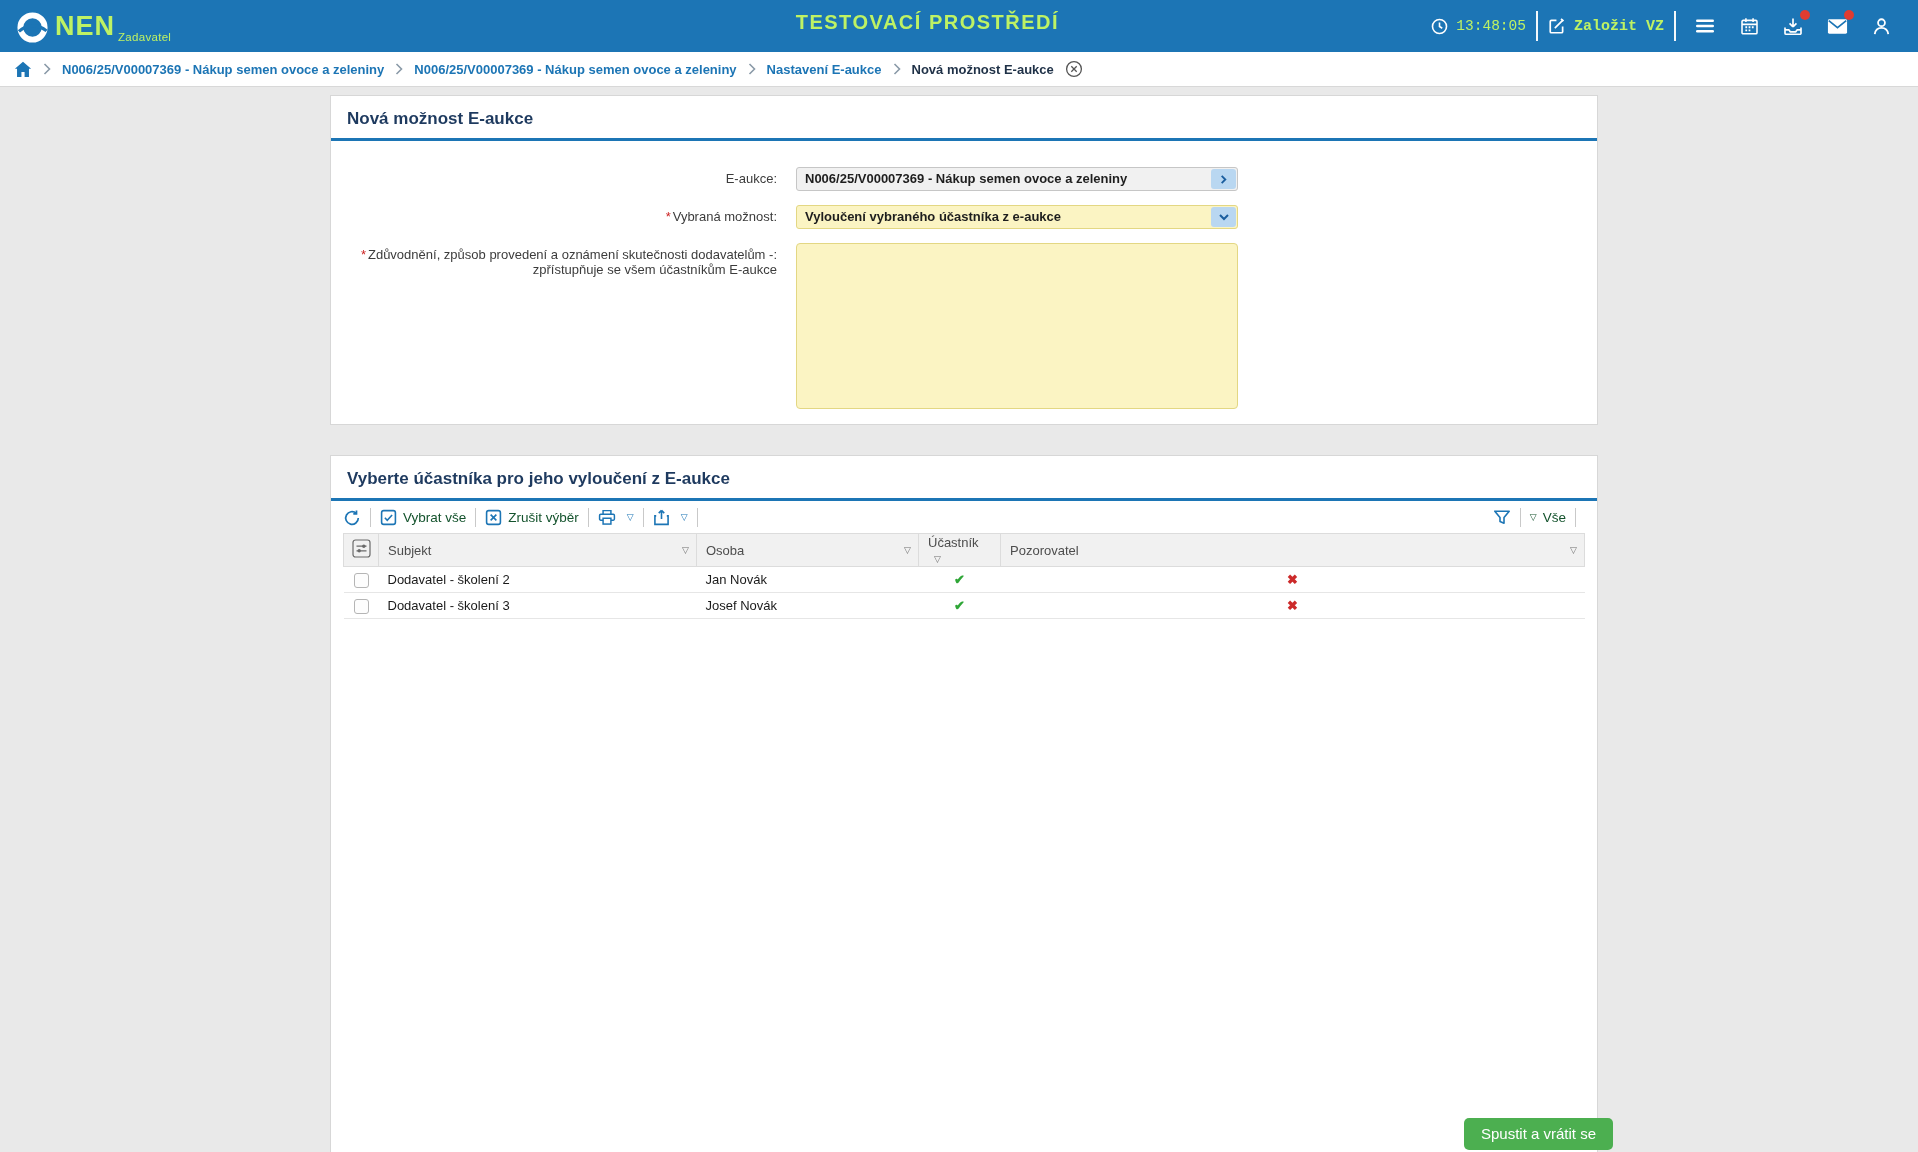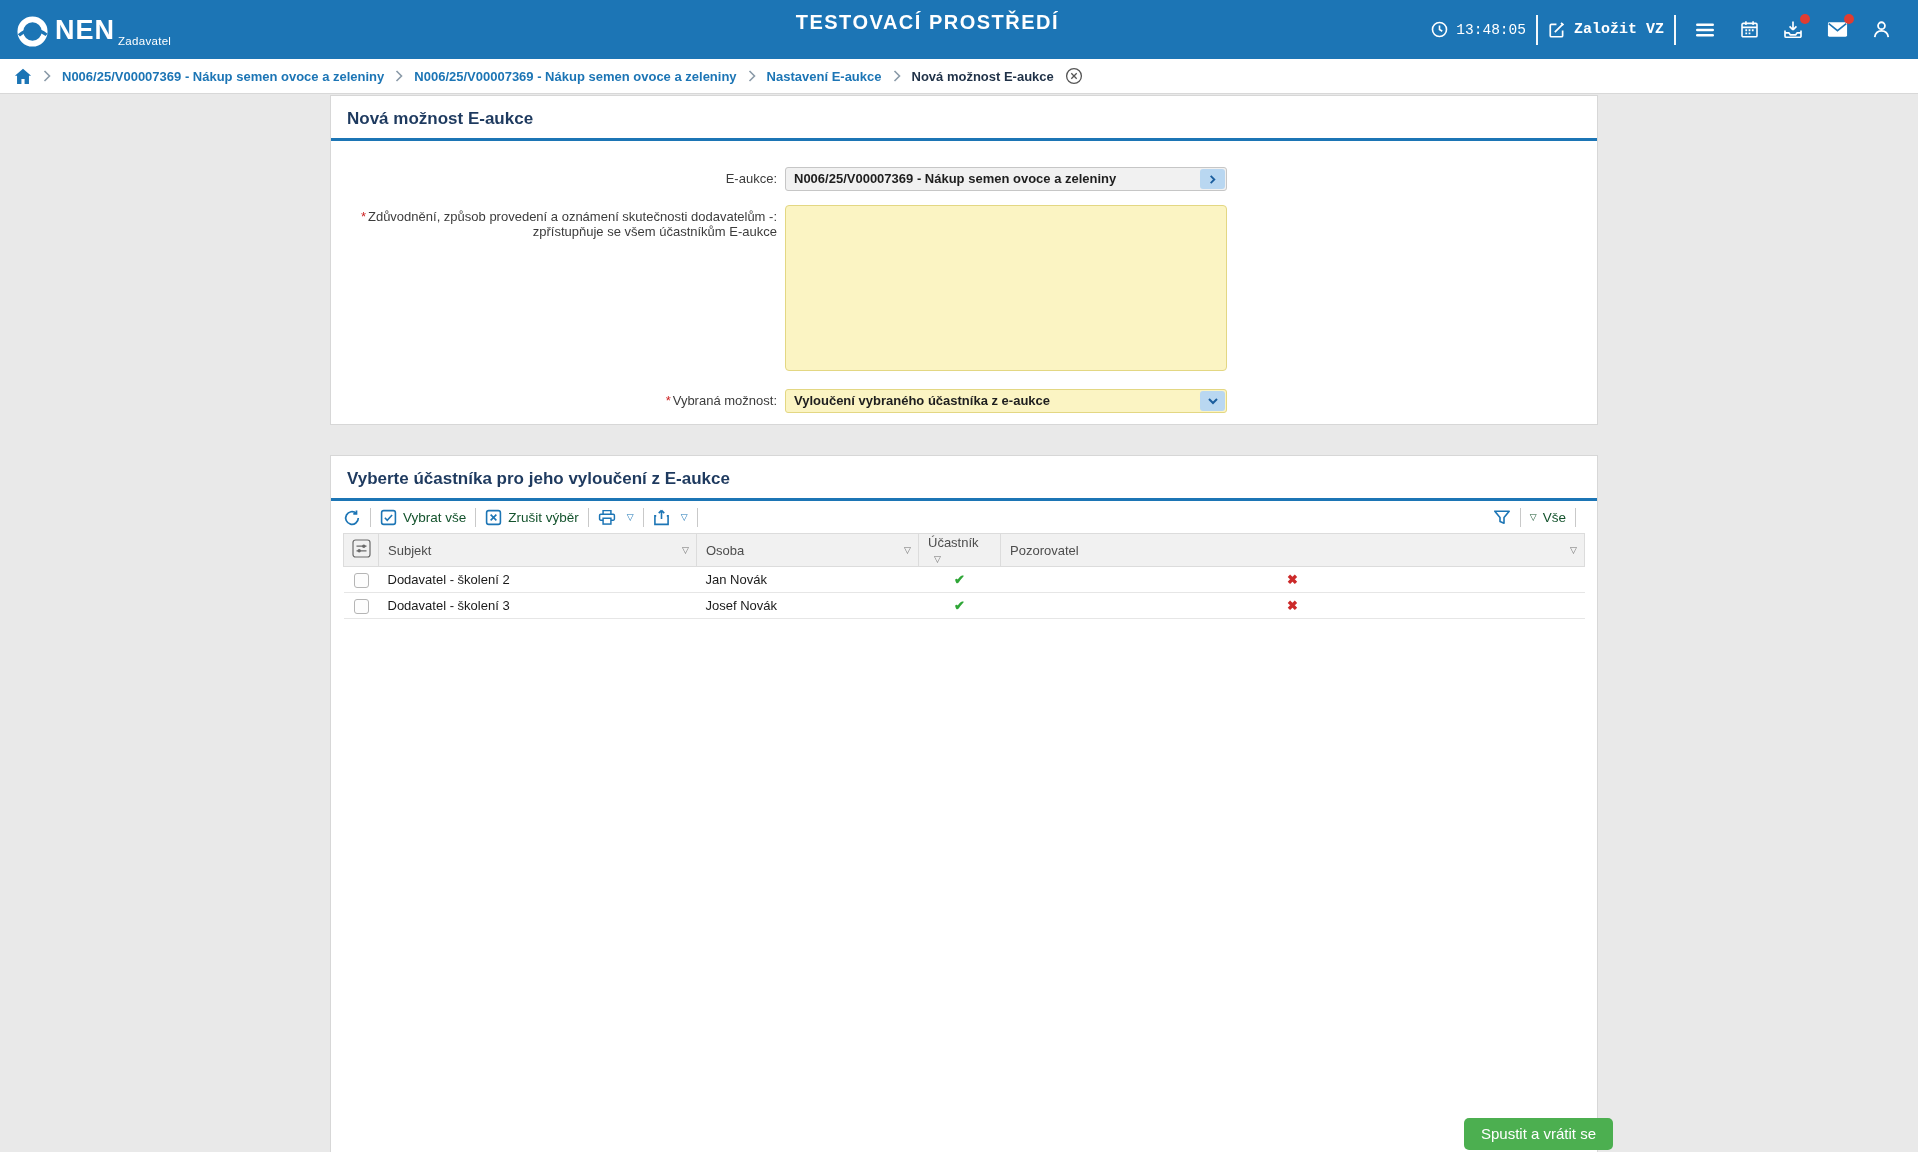--- a/index.html
+++ b/index.html
@@ -1,20 +1,20 @@
 <!DOCTYPE html>
 <html><head>
 <meta charset="utf-8">
 <style>
   html,body{margin:0;padding:0;}
   body{font-family:"Liberation Sans",sans-serif;background:#e9e9e9;}
   .app{position:relative;width:1918px;height:1152px;background:#e9e9e9;overflow:hidden;}
 
   
-  .topbar{position:relative;display:flex;align-items:center;height:59px;background:#1C75B5;color:#ffffff;padding:0 18px 0 16px;box-sizing:border-box;}
+  .topbar{position:relative;display:flex;align-items:center;height:52px;background:#1C75B5;color:#bef264;padding:0 18px 0 16px;box-sizing:border-box;}
   .logo-area{display:flex;align-items:flex-start;position:relative;}
   .logo-mark{margin-top:5px;}
   .logo-title{font-size:27px;font-weight:bold;letter-spacing:1px;margin-left:6px;line-height:40px;}
   .logo-sub{position:absolute;left:102px;top:25px;font-size:11.5px;font-weight:400;letter-spacing:.3px;}
   .env-title{position:absolute;left:50%;top:0;transform:translateX(-62%);line-height:44px;font-size:20px;font-weight:bold;letter-spacing:1.5px;white-space:nowrap;}
   .topbar-right{margin-left:auto;display:flex;align-items:center;gap:6px;font-family:Liberation Mono, monospace;}
   .tb-group{display:flex;align-items:center;gap:8px;cursor:pointer;}
   .tb-time{font-size:14.5px;}
   .tb-create{font-size:15px;font-weight:bold;}
   .hdr-sep{width:2px;height:30px;background:rgba(255,255,255,.95);margin:0 4px;}
@@ -30,21 +30,21 @@
 
   
   .panel{position:absolute;left:330px;width:1268px;background:#fff;border:1px solid #d7d7d7;box-sizing:border-box;}
   .panel-1{top:95px;height:330px;}
   .panel-2{top:455px;height:793px;}
   .section-title{color:#1E3A5F;font-size:17px;font-weight:bold;padding:13px 16px 9px 16px;}
   .section-rule{height:3px;background:#1C75B5;}
 
   
   .form-area{margin-top:26px;}
-  .form-row{display:flex;margin-bottom:14px;}
+  .form-row{display:flex;margin-bottom:14px;gap:11px;}
   .form-label{width:446px;text-align:right;padding-right:8px;font-size:13px;color:#3c3c3c;padding-top:4px;line-height:15px;}
   .req-star{color:#CC2222;margin-right:2px;}
   .field-wrap{position:relative;width:442px;}
   .field-box{height:24px;line-height:22px;box-sizing:border-box;border:1px solid #c6c6c6;border-radius:3px;background:#f1f1f1;font-weight:bold;font-size:13px;color:#1e1e1e;padding:0 32px 0 8px;white-space:nowrap;overflow:hidden;cursor:default;}
   .field-yellow{background:#FBF4C3;border-color:#E3D783;cursor:pointer;}
   .field-btn{position:absolute;right:2px;top:2px;width:25px;height:20px;background:#B9D7F1;border-radius:3px;display:flex;align-items:center;justify-content:center;cursor:pointer;color:#1B5E9E;}
   .textarea-box{width:442px;height:166px;box-sizing:border-box;background:#FBF4C3;border:1px solid #E3D783;border-radius:4px;resize:none;font-family:"Liberation Sans",sans-serif;font-size:13px;padding:6px 8px;outline:none;}
 
   
   .toolbar{display:flex;align-items:center;padding:7px 12px 5px 12px;color:#1C75B5;font-size:13.5px;}
@@ -217,39 +217,39 @@
           <div class="field-btn">
             <svg width="11" height="11" viewBox="0 0 12 12" fill="none" stroke="#1B5E9E" stroke-width="2">
                 <path d="M4 2l4 4-4 4"></path>
               </svg>
           </div>
         </div>
       </div>
 
       <div class="form-row">
         <div class="form-label">
-          <div><span class="req-star">*</span><span>Zdůvodnění, způsob provedení a oznámení skutečnosti dodavatelům -:</span></div>
-          <div>zpřístupňuje se všem účastníkům E-aukce</div>
-        </div>
-        <div class="field-wrap">
-          <textarea class="textarea-box" style=""></textarea>
-        </div>
-      </div>
-
-      <div class="form-row">
-        <div class="form-label">
           <span class="req-star">*</span><span>Vybraná možnost:</span>
         </div>
         <div class="field-wrap">
           <div class="field-box field-yellow">Vyloučení vybraného účastníka z e-aukce</div>
           <div class="field-btn">
             <svg width="12" height="12" viewBox="0 0 12 12" fill="none" stroke="#1B5E9E" stroke-width="2">
                 <path d="M2 4l4 4 4-4"></path>
               </svg>
           </div>
+        </div>
+      </div>
+
+      <div class="form-row">
+        <div class="form-label">
+          <div><span class="req-star">*</span><span>Zdůvodnění, způsob provedení a oznámení skutečnosti dodavatelům -:</span></div>
+          <div>zpřístupňuje se všem účastníkům E-aukce</div>
+        </div>
+        <div class="field-wrap">
+          <textarea class="textarea-box" style=""></textarea>
         </div>
       </div>
 
     </div>
   </div>
 
   <div class="panel panel-2">
     <div class="section-title">Vyberte účastníka pro jeho vyloučení z E-aukce</div>
     <div class="section-rule"></div>
 

